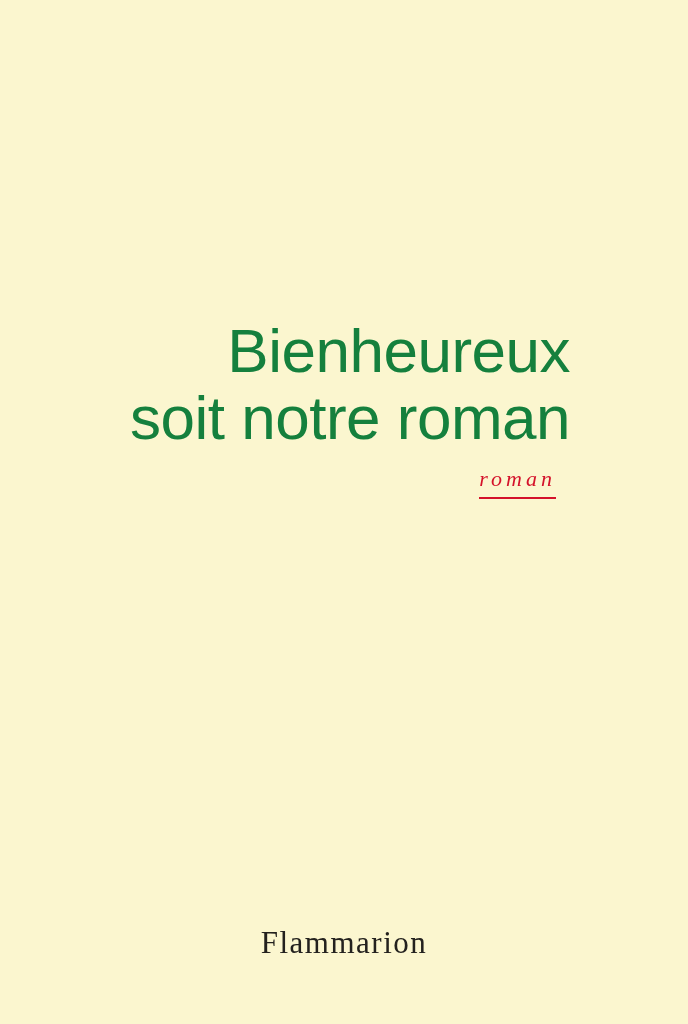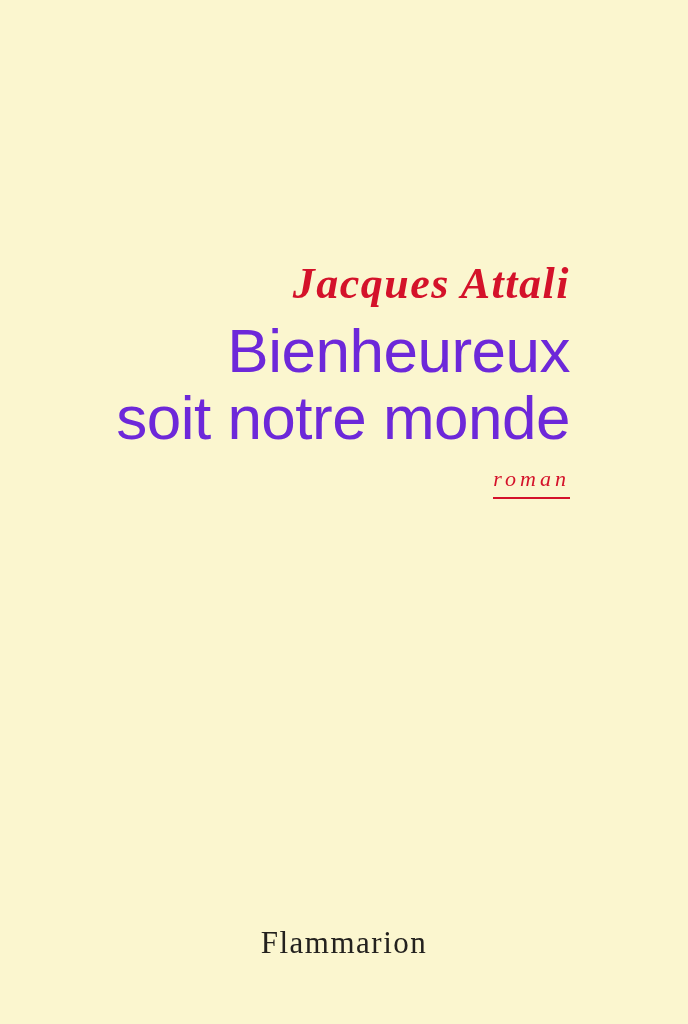--- a/index.html
+++ b/index.html
@@ -31,36 +31,36 @@
     text-align: right;
   }
 
   
   .title {
     position: absolute;
     right: 118px;
     top: 318px;
     width: 500px;
     text-align: right;
-    color: #6d28d9;
+    color: #15803d;
     font-family: "Liberation Sans", sans-serif;
     font-weight: 400;
     font-size: 62px;
     line-height: 1.08;
     letter-spacing: -0.5px;
   }
   .title-line {
     display: block;
     white-space: nowrap;
   }
 
   
   .genre-wrap {
     position: absolute;
-    right: 118px;
+    right: 132px;
     top: 466px;
     text-align: right;
     margin-left: 36px;
   }
   .genre {
     display: inline-block;
     font-family: "Liberation Serif", serif;
     font-style: italic;
     font-size: 22px;
     letter-spacing: 4px;
@@ -84,25 +84,24 @@
     font-size: 31px;
     letter-spacing: 1.5px;
     color: #23211e;
   }
 </style>
 </head>
 <body>
 
 <div class="cover">
 
-  <div class="author">Jacques Attali</div>
 
   <div class="title">
     <span class="title-line">Bienheureux</span>
-    <span class="title-line">soit notre monde</span>
+    <span class="title-line">soit notre roman</span>
   </div>
 
   <div class="genre-wrap">
     <div class="genre">roman</div>
     <div class="genre-rule"></div>
   </div>
 
   <div class="publisher">Flammarion</div>
 
 </div>

